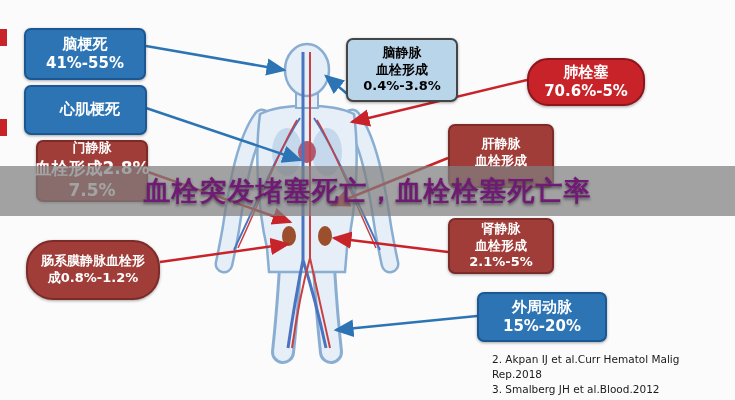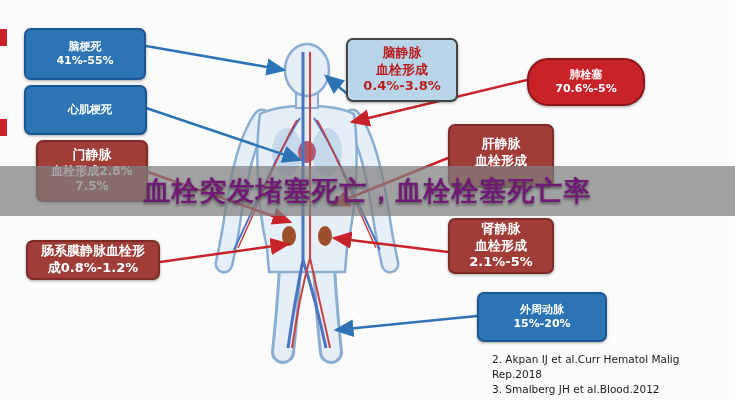--- a/index.html
+++ b/index.html
@@ -16,24 +16,24 @@
     position:absolute; z-index:20;
     border-radius:7px; padding:4px 5px;
     display:flex; flex-direction:column; justify-content:center; align-items:center;
     text-align:center; font-weight:bold; color:#fff; line-height:1.3;
     box-shadow:0 1px 3px rgba(0,0,0,.35);
   }
   .callout span { display:block; white-space:nowrap; }
   .blue      { background:#2d74b5; border:2px solid #1b5792; }
   .red       { background:#c9232a; border:2px solid #8e151b; }
   .darkred   { background:#a03d39; border:2px solid #7c2b28; }
-  .lightblue { background:#b9d5e9; border:2px solid #454545; color:#b91c1c; }
+  .lightblue { background:#b9d5e9; border:2px solid #454545; color:#000000; }
 
-  .fs15 { font-size:11px; }
-  .fs13 { font-size:13px; } .fs12 { font-size:12px; }
+  .fs15 { font-size:15px; }
+  .fs13 { font-size:13px; } .fs12 { font-size:17px; }
 
   .banner {
     position:absolute; left:0; right:0; top:166px; height:50px; z-index:30;
     background:rgba(128,128,128,.72);
     display:flex; align-items:center; justify-content:center;
   }
   .banner span {
     color:#701a75; font-weight:bold; font-size:27px; letter-spacing:1px;
     text-shadow:0 2px 3px rgba(50,50,50,.65);
     white-space:nowrap;
@@ -117,21 +117,21 @@
   <div class="callout blue" style="left:24px;top:85px;width:123px;height:50px;padding-left:14px;">
     <span class="fs15">心肌梗死</span>
   </div>
 
   <div class="callout darkred" style="left:36px;top:140px;width:112px;height:62px;">
     <span class="fs13">门静脉</span>
     <span class="fs12">血栓形成2.8%</span>
     <span class="fs12">7.5%</span>
   </div>
 
-  <div class="callout darkred" style="left:26px;top:240px;width:134px;height:40px;">
+  <div class="callout darkred" style="left:26px;top:240px;width:134px;height:60px;border-radius:27px;">
     <span class="fs13">肠系膜静脉血栓形</span>
     <span class="fs13">成0.8%-1.2%</span>
   </div>
 
   <div class="callout lightblue" style="left:346px;top:38px;width:112px;height:64px;">
     <span class="fs13">脑静脉</span>
     <span class="fs13">血栓形成</span>
     <span class="fs13">0.4%-3.8%</span>
   </div>
 

